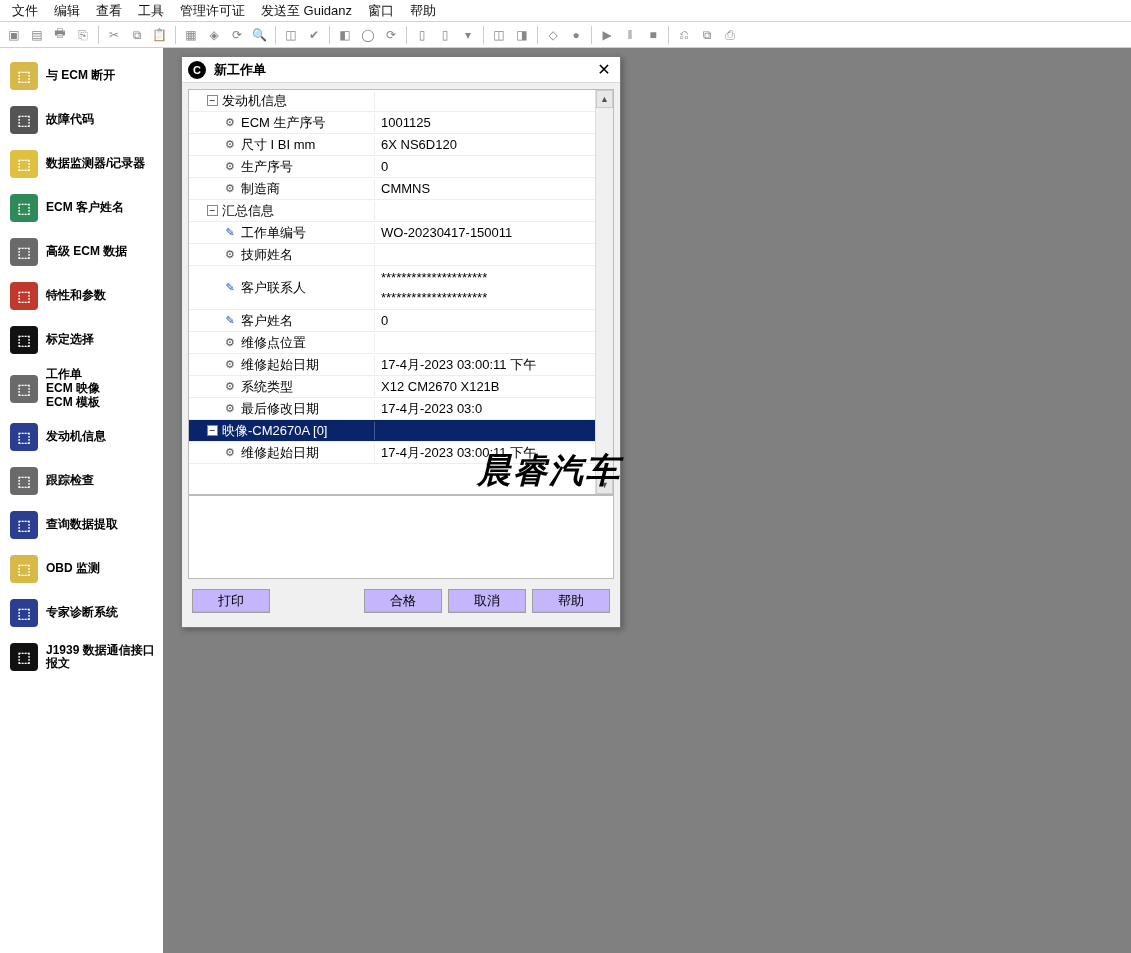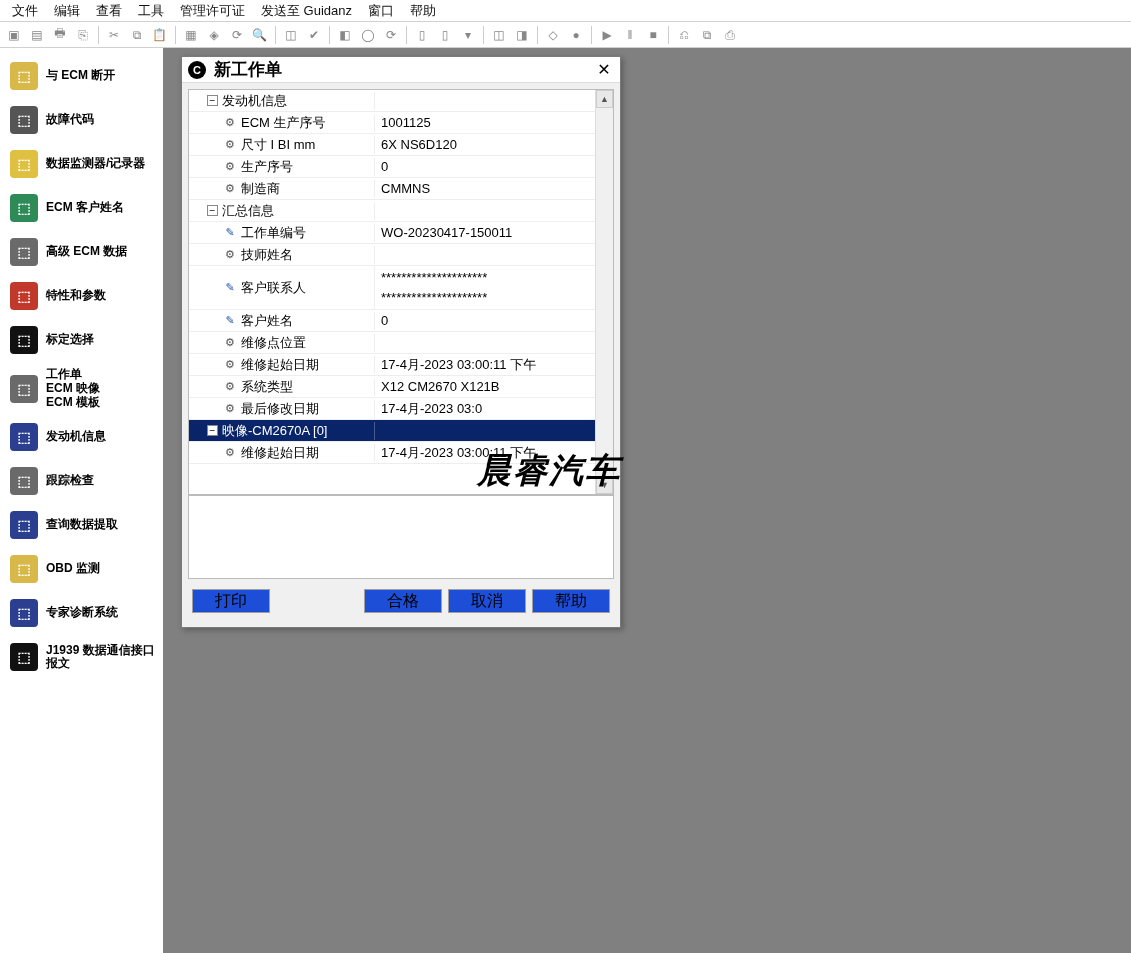--- a/index.html
+++ b/index.html
@@ -26,21 +26,21 @@
   .sbitem { display:flex; align-items:center; gap:8px; padding:6px 8px 6px 10px; font-size:12px; font-weight:bold; color:#000; cursor:default; min-height:44px; }
   .sbicon { width:28px; height:28px; flex:0 0 28px; border-radius:4px; display:flex; align-items:center; justify-content:center; font-size:14px; color:#fff; }
   .sbtext { line-height:1.15; }
 
   .workspace { flex:1; position:relative; background:#808080; }
 
   
   .dialog { position:absolute; left:16px; top:8px; width:440px; background:#f0f0f0; border:1px solid #7a7a7a; box-shadow:2px 2px 6px rgba(0,0,0,.3); }
   .dlg-title { height:26px; background:#fff; display:flex; align-items:center; padding:0 6px; border-bottom:1px solid #dcdcdc; }
   .dlg-title .dicon { width:18px; height:18px; background:#000; color:#fff; border-radius:50%; display:flex; align-items:center; justify-content:center; font-size:11px; font-weight:bold; margin-right:8px; }
-  .dlg-title .dtext { font-size:17px; font-weight:bold; }
+  .dlg-title .dtext { font-size:13px; font-weight:bold; }
   .dlg-title .dclose { margin-left:auto; width:20px; height:20px; display:flex; align-items:center; justify-content:center; font-size:16px; cursor:pointer; }
 
   .dlg-body { padding:6px; }
   .tree-wrap { border:1px solid #bbb; background:#fff; height:406px; display:flex; }
   .tree { flex:1; overflow:hidden; font-size:13px; }
   .scrollbar-v { width:18px; background:#f0f0f0; border-left:1px solid #ddd; display:flex; flex-direction:column; }
   .sbar-btn { height:18px; background:#e8e8e8; border:1px solid #ccc; display:flex; align-items:center; justify-content:center; font-size:9px; color:#555; }
   .sbar-track { flex:1; }
 
   .tree-row { display:flex; height:22px; align-items:center; border-bottom:1px solid #eee; }
@@ -56,21 +56,21 @@
   .indent1 { width:26px; flex:0 0 26px; }
   .twolines { height:44px; }
   .twolines .cell-key { height:44px; }
   .twolines .cell-val { line-height:20px; }
 
   .note-label { font-size:12px; padding:3px 2px 2px 2px; }
   .note-box { width:100%; height:84px; border:1px solid #bbb; background:#fff; padding:4px; font-size:13px; resize:none; outline:none; }
 
   .dlg-buttons { display:flex; gap:6px; padding:6px 4px 8px 4px; align-items:center; }
   .dlg-buttons .spacer { flex:1; }
-  .btn { width:78px; height:24px; background:#1d4ed8; border:1px solid #9f9f9f; font-size:16px; cursor:pointer; box-shadow: inset 0 -1px 0 rgba(0,0,0,.05); }
+  .btn { width:78px; height:24px; background:#c4b5fd; border:1px solid #9f9f9f; font-size:13px; cursor:pointer; box-shadow: inset 0 -1px 0 rgba(0,0,0,.05); }
 
   .watermark { position:absolute; left:312px; top:400px; font-size:34px; font-weight:bold; font-style:italic; color:#000; pointer-events:none; letter-spacing:2px; white-space:nowrap; font-family: "KaiTi","STKaiti",serif; }
 </style>
 </head>
 <body>
 
 <div class="app">
 
   <div class="menubar">
     <span>文件</span>

